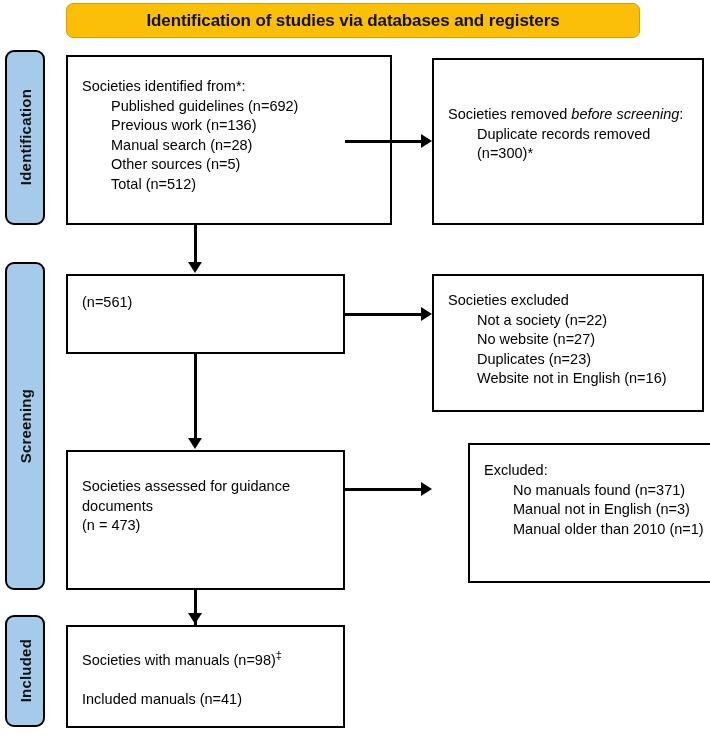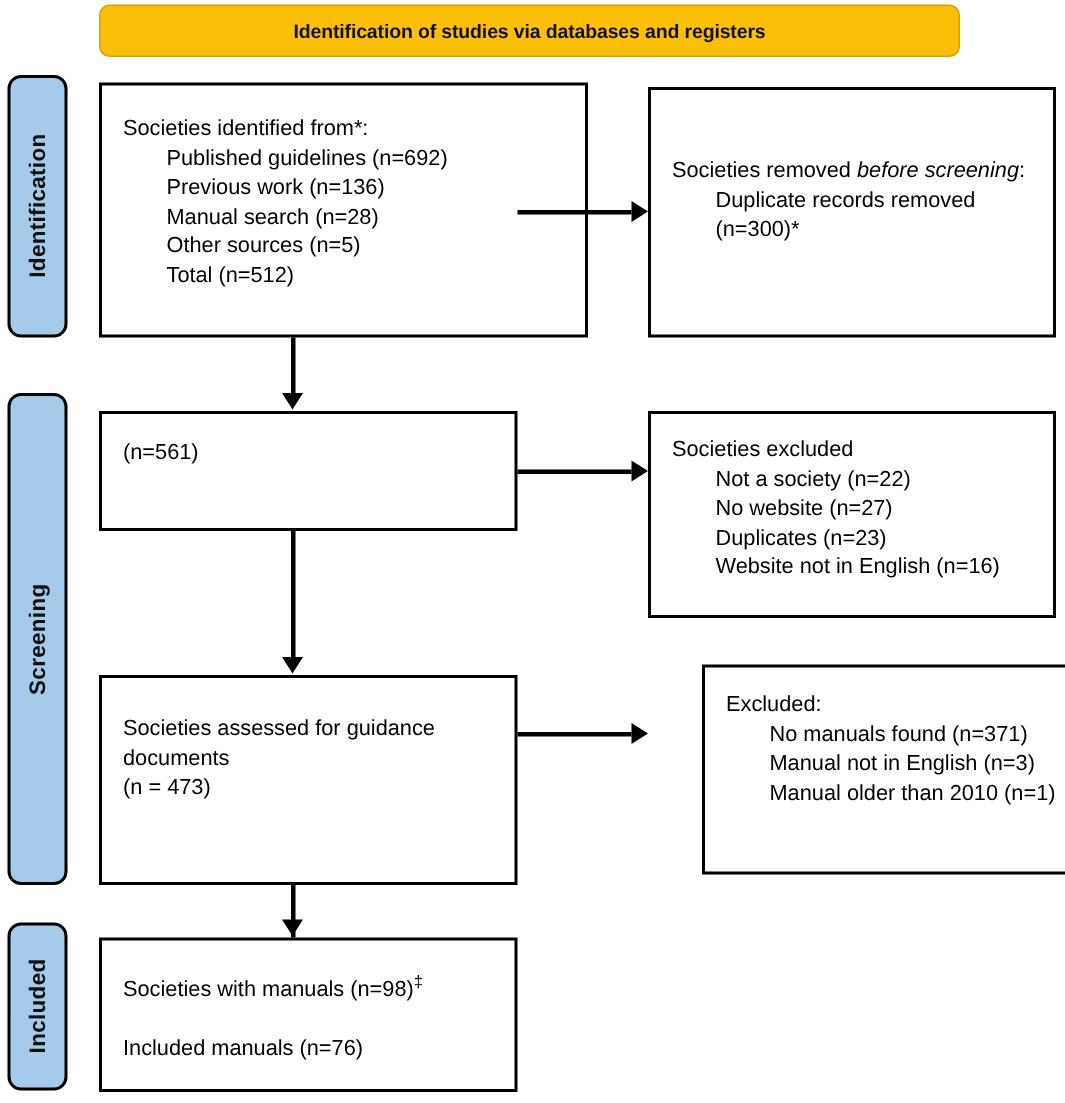--- a/index.html
+++ b/index.html
@@ -32,21 +32,21 @@
     height: 35px;
     background: #FBBF08;
     border: 1.5px solid #D99E06;
     border-radius: 7px;
     box-sizing: border-box;
     display: flex;
     align-items: center;
     justify-content: center;
   }
   .banner-text {
-    font-size: 13px;
+    font-size: 17px;
     font-weight: bold;
     letter-spacing: -0.1px;
     color: #111111;
     white-space: nowrap;
   }
 
   
   .stage {
     position: absolute;
     left: 5px;
@@ -205,21 +205,21 @@
       <div class="line indent">No manuals found (n=371)</div>
       <div class="line indent">Manual not in English (n=3)</div>
       <div class="line indent">Manual older than 2010 (n=1)</div>
     </div>
   </div>
 
   <div class="box box-included">
     <div class="box-inner">
       <div class="line"><span>Societies with manuals (n=98)</span><sup class="dagger">‡</sup></div>
       <div class="gap"></div>
-      <div class="line">Included manuals (n=76)</div>
+      <div class="line">Included manuals (n=41)</div>
     </div>
   </div>
 
   <div class="conn hline" style="left:345px; top:140px; width:76px;"></div>
   <div class="arrow-right" style="left:421px; top:133.5px;"></div>
 
   <div class="conn vline" style="left:194px; top:225px; height:38px;"></div>
   <div class="arrow-down" style="left:187.7px; top:262px;"></div>
 
   <div class="conn hline" style="left:345px; top:313px; width:76px;"></div>

